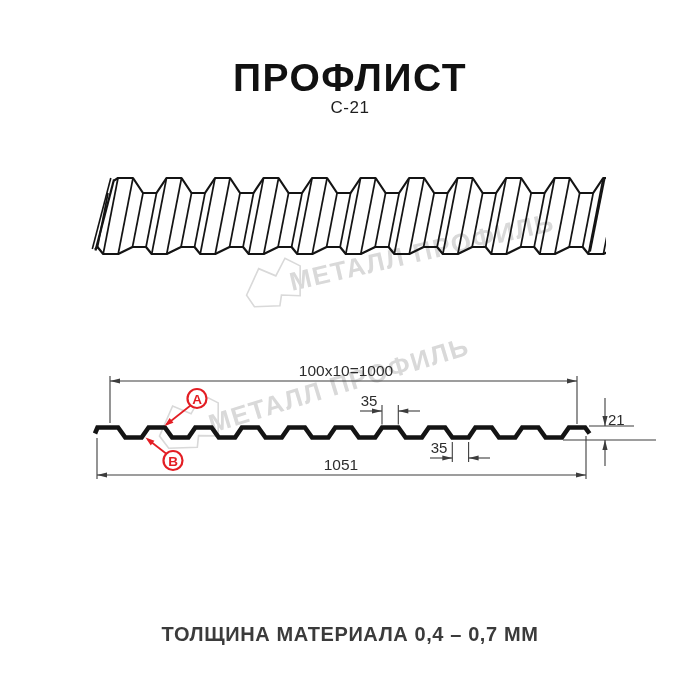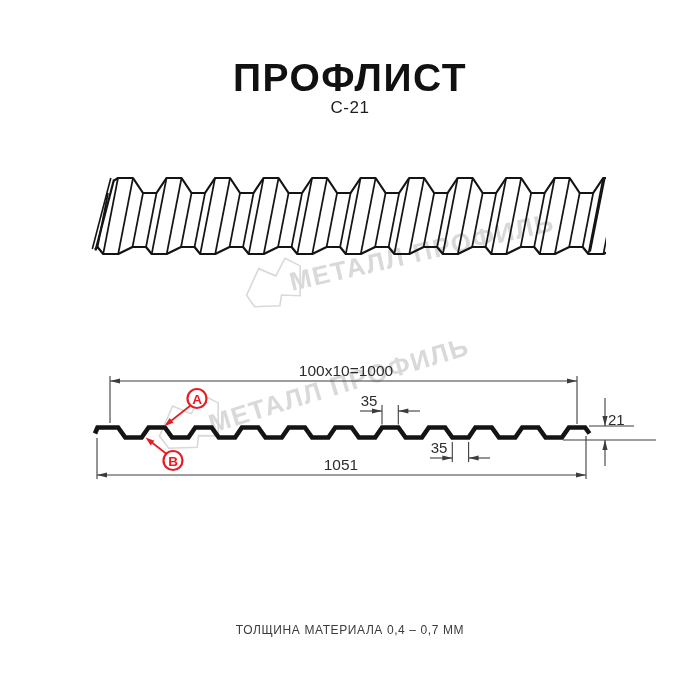--- a/index.html
+++ b/index.html
@@ -3,21 +3,21 @@
 <meta charset="utf-8">
 <style>
   html,body{margin:0;padding:0;background:#ffffff;}
   .page{position:relative;width:700px;height:700px;background:#ffffff;overflow:hidden;
         font-family:"Liberation Sans","DejaVu Sans",sans-serif;border-radius:21px;}
   .title{position:absolute;left:0;top:56px;width:700px;text-align:center;
          font-size:39px;font-weight:700;letter-spacing:1.5px;color:#111111;}
   .subtitle{position:absolute;left:0;top:98px;width:700px;text-align:center;
             font-size:17px;font-weight:400;letter-spacing:0.5px;color:#1d1d1d;}
   .footer{position:absolute;left:0;top:623px;width:700px;text-align:center;
-          font-size:12px;font-weight:400;letter-spacing:0.6px;color:#3b3b3b;}
+          font-size:20px;font-weight:700;letter-spacing:0.6px;color:#3b3b3b;}
   svg text{font-family:"Liberation Sans","DejaVu Sans",sans-serif;}
   .dimtext{font-size:15.5px;fill:#2d2d2d;}
   .dimtext-sm{font-size:15px;fill:#2d2d2d;}
   .mid{text-anchor:middle;}
   .wmtext{font-size:26px;font-weight:700;letter-spacing:1.5px;}
   .callout-letter{font-size:13.5px;font-weight:700;text-anchor:middle;}
 </style>
 </head>
 <body>
 

